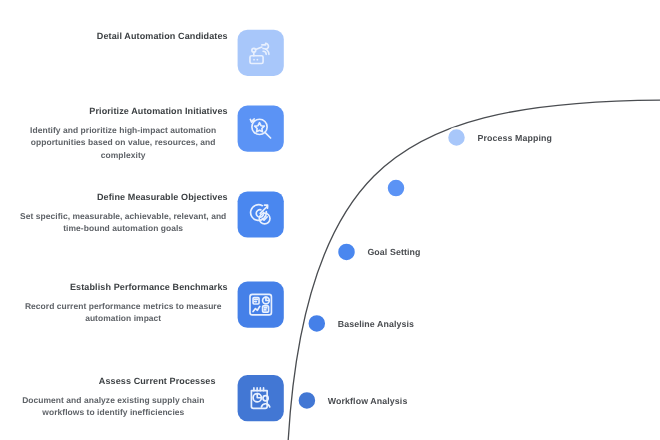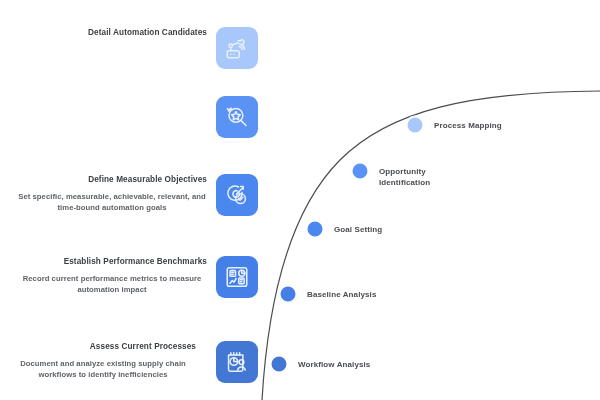--- a/index.html
+++ b/index.html
@@ -94,22 +94,20 @@
     <path d="M 262 400 C 268 300, 290 210, 340 160 C 390 110, 470 92, 600 91" fill="none" stroke="#4a4d51" stroke-width="1.2"></path>
 
     <circle cx="415" cy="125" r="8.5" fill="#a8c7fa" stroke="#ffffff" stroke-width="2"></circle>
     <circle cx="360" cy="171" r="8.5" fill="#5b93f5" stroke="#ffffff" stroke-width="2"></circle>
     <circle cx="315" cy="229" r="8.5" fill="#4a87ef" stroke="#ffffff" stroke-width="2"></circle>
     <circle cx="288" cy="294" r="8.5" fill="#4580e8" stroke="#ffffff" stroke-width="2"></circle>
     <circle cx="279" cy="364" r="8.5" fill="#4277d4" stroke="#ffffff" stroke-width="2"></circle>
   </svg>
 
   <div class="node-label" style="left:434px; top:120px;">Process Mapping</div>
-  <div class="node-label" style="left:379px; top:166px;">Opportunity
-Identification</div>
   <div class="node-label" style="left:334px; top:224px;">Goal Setting</div>
   <div class="node-label" style="left:307px; top:289px;">Baseline Analysis</div>
   <div class="node-label" style="left:298px; top:359px;">Workflow Analysis</div>
 
   <div class="step" style="left:10px; top:27px; width:248px;">
     <div class="step-text">
       <div class="step-title">Detail Automation Candidates</div>
     </div>
     <div class="icon-tile" style="background:#a8c7fa;">
       <svg width="26" height="26" viewBox="0 0 24 24" fill="none" stroke="#e8f0fe" stroke-width="1.4" stroke-linecap="round" stroke-linejoin="round">
@@ -121,20 +119,24 @@
         <path d="M7.7 9.2 L13 7.2"></path>
         <path d="M13 5.4 h3.1"></path>
         <path d="M16.1 4.1 a2.4 2.4 0 1 1 0 4.8"></path>
         <path d="M16.6 13.3 a2.6 2.6 0 0 0-2.6-2.6"></path>
         <path d="M18.9 13.3 a4.9 4.9 0 0 0-4.9-4.9"></path>
       </svg>
     </div>
   </div>
 
   <div class="step" style="left:10px; top:96px; width:248px;">
+    <div class="step-text">
+      <div class="step-title">Prioritize Automation Initiatives</div>
+      <div class="step-desc">Identify and prioritize high-impact automation opportunities based on value, resources, and complexity</div>
+    </div>
     <div class="icon-tile" style="background:#5b93f5;">
       <svg width="26" height="26" viewBox="0 0 24 24" fill="none" stroke="#e8f0fe" stroke-width="1.4" stroke-linecap="round" stroke-linejoin="round">
         <circle cx="11" cy="10.5" r="6.4"></circle>
         <path d="M11 7 l1.25 2.5 2.75.4-2 1.95.47 2.75L11 13.3 l-2.47 1.3.47-2.75-2-1.95 2.75-.4z"></path>
         <path d="M15.6 15.1 L20.3 19.8"></path>
         <path d="M4.3 6.2 a7.6 7.6 0 0 1 2.3-2.4"></path>
         <path d="M3.3 4.2 L4.4 6.4 L6.6 5.3"></path>
       </svg>
     </div>
   </div>

